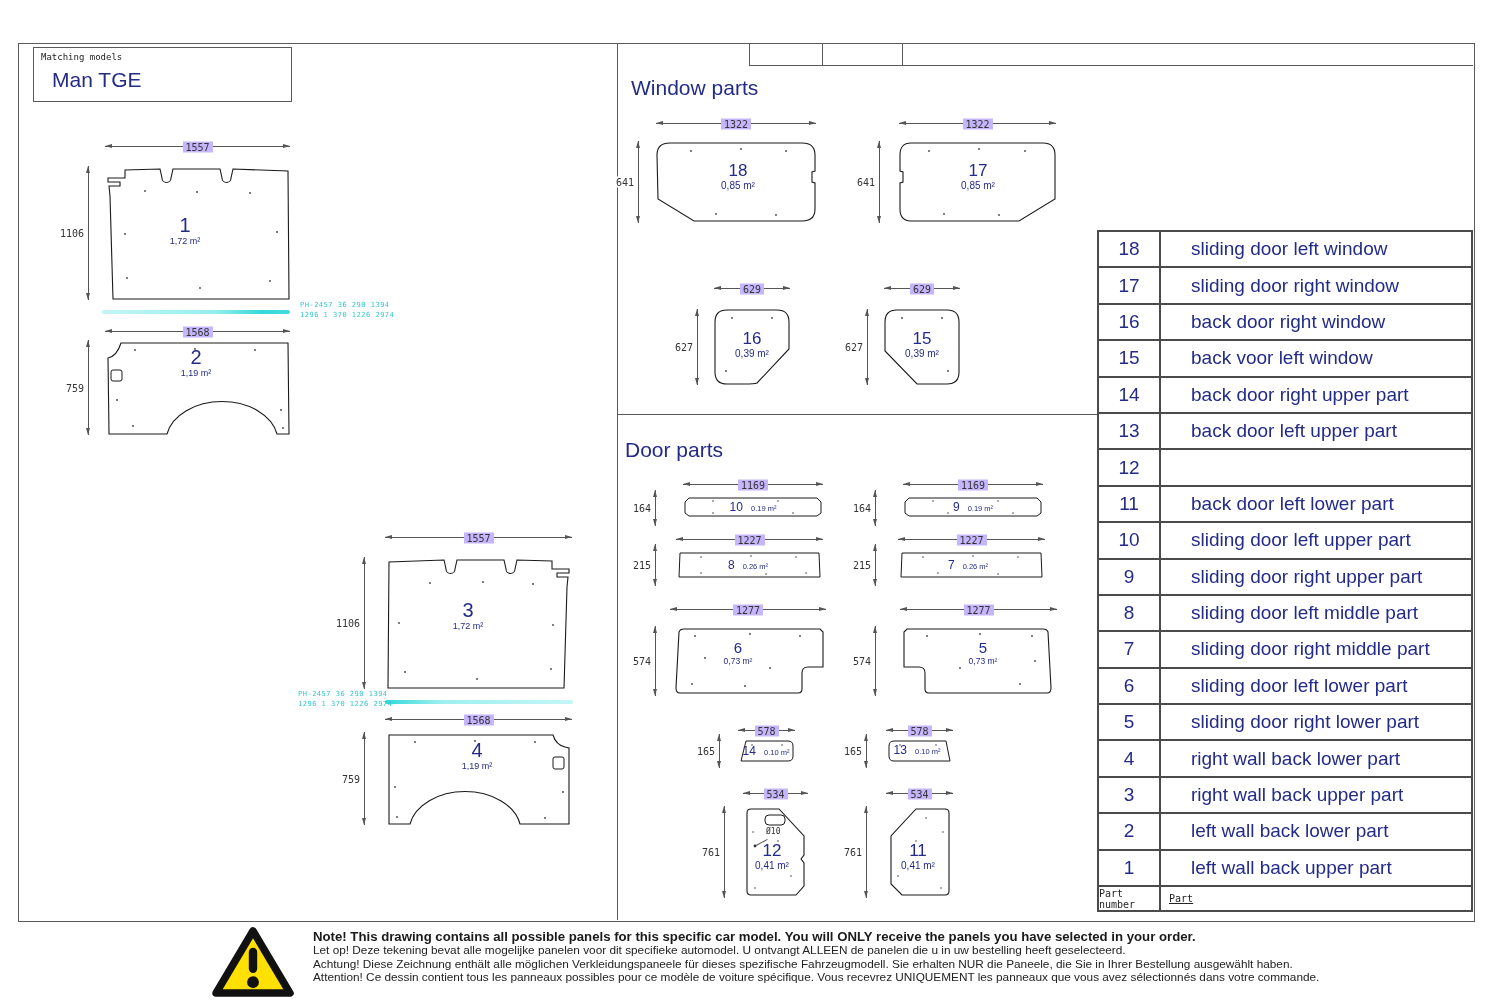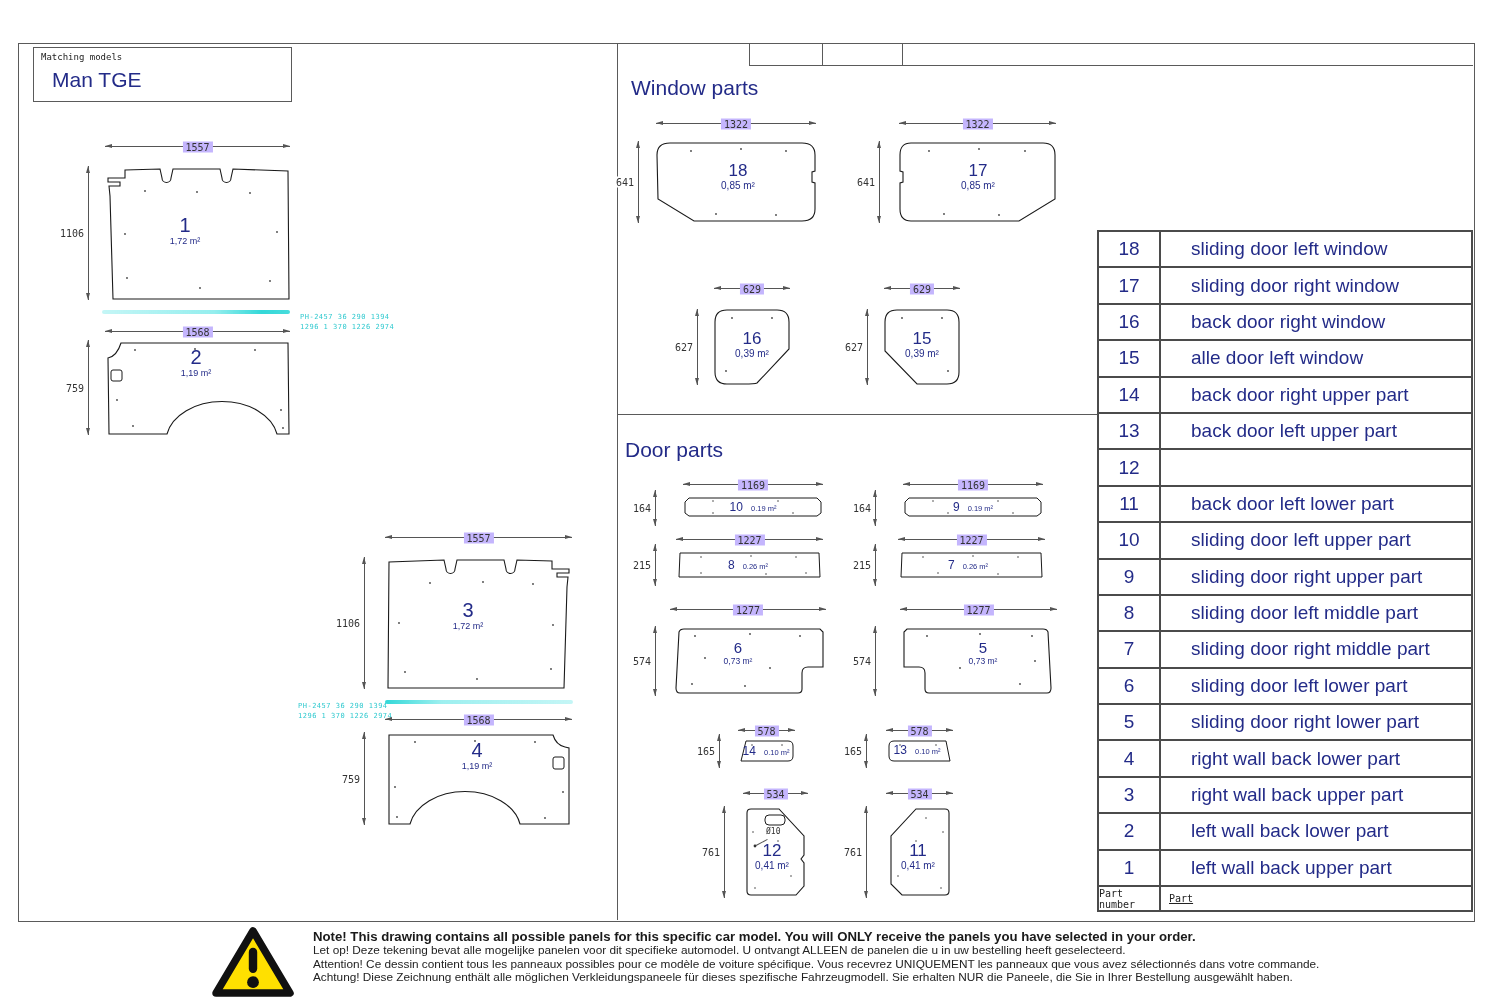--- a/index.html
+++ b/index.html
@@ -35,21 +35,21 @@
   .plabel{transform:translate(-50%,0);text-align:center;color:#232b88;white-space:nowrap;}
   .pnum{display:block;font-size:20px;line-height:1.05;}
   .parea{display:block;font-size:9px;line-height:1.2;}
   .n17 .pnum{font-size:17px;} .n17 .parea{font-size:10px;}
   .n15 .pnum{font-size:15px;} .n15 .parea{font-size:8.5px;}
   .inlab{transform:translate(-50%,-50%);white-space:nowrap;color:#232b88;display:flex;align-items:baseline;gap:8px;}
   .inlab .num{font-size:12px;} .inlab .ar{font-size:7.5px;color:#232b88;}
   svg.part{position:absolute;overflow:visible;}
   
   .cyantext{font:7px "DejaVu Sans Mono",monospace;color:#2fc9cf;filter:blur(0.6px);
-    letter-spacing:.5px;white-space:nowrap;margin-top:12px;}
+    letter-spacing:.5px;white-space:nowrap;}
   .cyanstrip{height:4px;border-radius:2px;filter:blur(.5px);}
   
   .diatext{font:8px "DejaVu Sans Mono",monospace;color:#333;}
   .leader{height:0;border-top:1px solid #555;transform-origin:left center;}
   
   .ptable{left:1097px;top:230px;width:376px;border:2px solid #4b4b4b;background:#fff;box-sizing:border-box;}
   .prow{display:flex;height:36.4px;border-bottom:2px solid #4b4b4b;box-sizing:border-box;}
   .prow:last-child{border-bottom:none;}
   .pcell-num{width:62px;border-right:2px solid #4b4b4b;display:flex;align-items:center;
     justify-content:center;font-size:19px;color:#232b88;box-sizing:border-box;}
@@ -483,21 +483,21 @@
   <div class="prow">
       <div class="pcell-num">17</div>
       <div class="pcell-name">sliding door right window</div>
     </div>
   <div class="prow">
       <div class="pcell-num">16</div>
       <div class="pcell-name">back door right window</div>
     </div>
   <div class="prow">
       <div class="pcell-num">15</div>
-      <div class="pcell-name">alle door left window</div>
+      <div class="pcell-name">back voor left window</div>
     </div>
   <div class="prow">
       <div class="pcell-num">14</div>
       <div class="pcell-name">back door right upper part</div>
     </div>
   <div class="prow">
       <div class="pcell-num">13</div>
       <div class="pcell-name">back door left upper part</div>
     </div>
   <div class="prow">
@@ -554,15 +554,15 @@
 </div>
 
 <svg class="abs" style="left:211px;top:925px;" width="84" height="74" viewBox="0 0 100 88">
   <path d="M50 7 L94 81 L6 81 Z" fill="#ffe000" stroke="#111" stroke-width="9" stroke-linejoin="round"></path>
   <rect x="45" y="27" width="10" height="30" rx="5" fill="#111"></rect>
   <circle cx="50" cy="68" r="7" fill="#111"></circle>
 </svg>
 <div class="abs note-text">
   <div class="note-l1">Note! This drawing contains all possible panels for this specific car model. You will ONLY receive the panels you have selected in your order.</div>
   <div class="note-l">Let op! Deze tekening bevat alle mogelijke panelen voor dit specifieke automodel. U ontvangt ALLEEN de panelen die u in uw bestelling heeft geselecteerd.</div>
+  <div class="note-l">Achtung! Diese Zeichnung enthält alle möglichen Verkleidungspaneele für dieses spezifische Fahrzeugmodell. Sie erhalten NUR die Paneele, die Sie in Ihrer Bestellung ausgewählt haben.</div>
   <div class="note-l">Attention! Ce dessin contient tous les panneaux possibles pour ce modèle de voiture spécifique. Vous recevrez UNIQUEMENT les panneaux que vous avez sélectionnés dans votre commande.</div>
-  <div class="note-l">Achtung! Diese Zeichnung enthält alle möglichen Verkleidungspaneele für dieses spezifische Fahrzeugmodell. Sie erhalten NUR die Paneele, die Sie in Ihrer Bestellung ausgewählt haben.</div>
 </div>
 
 </body></html>

